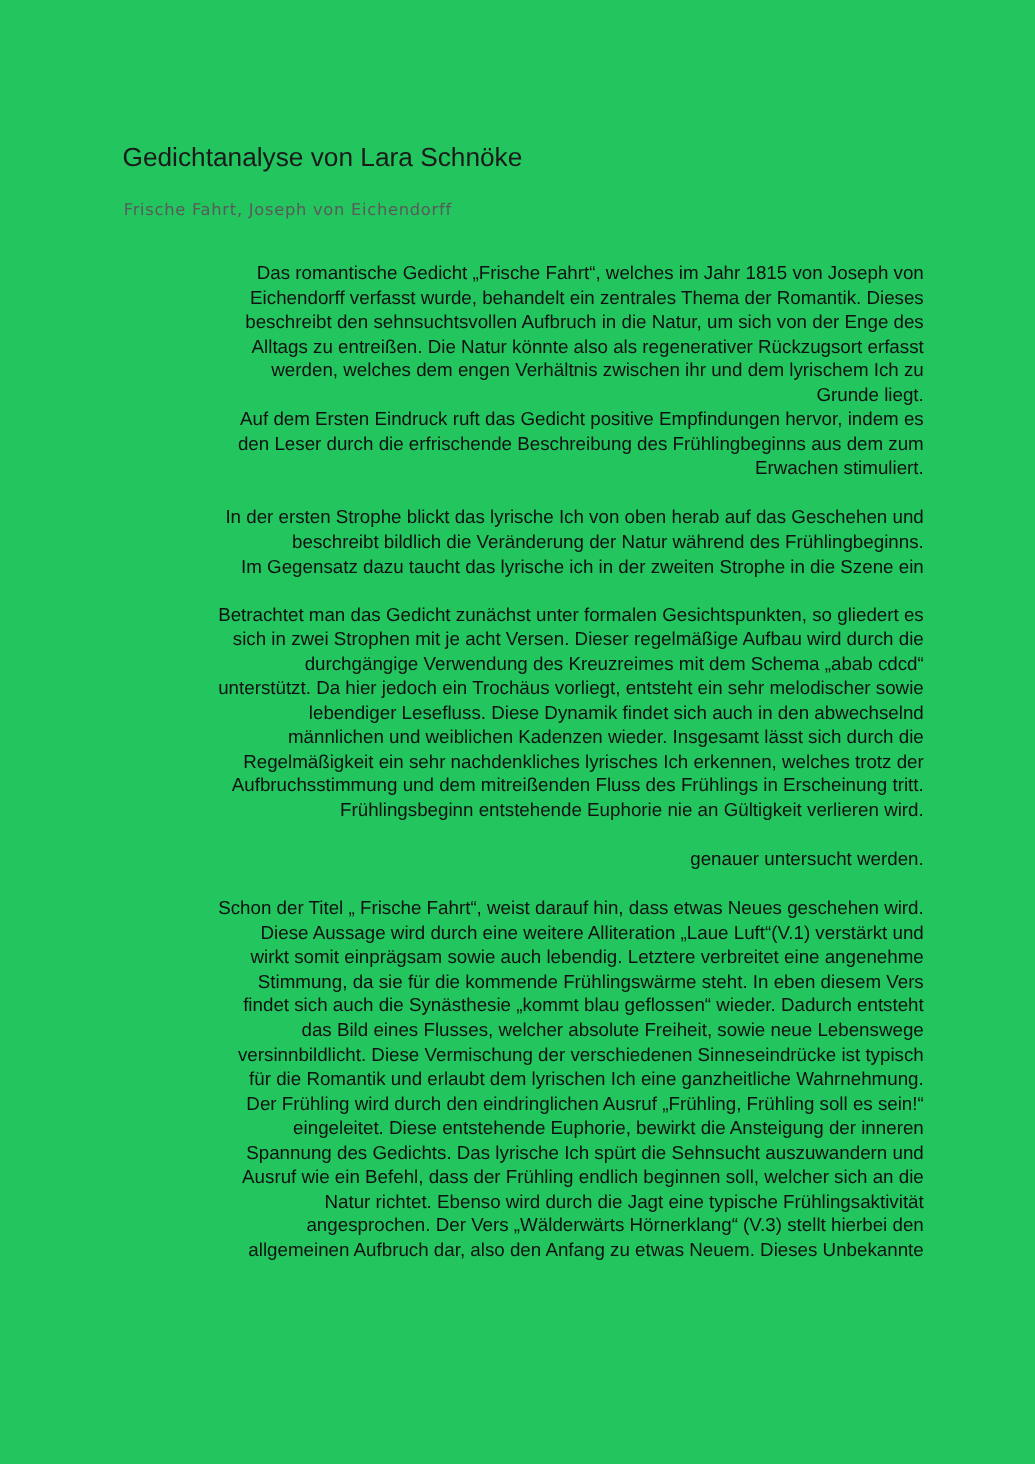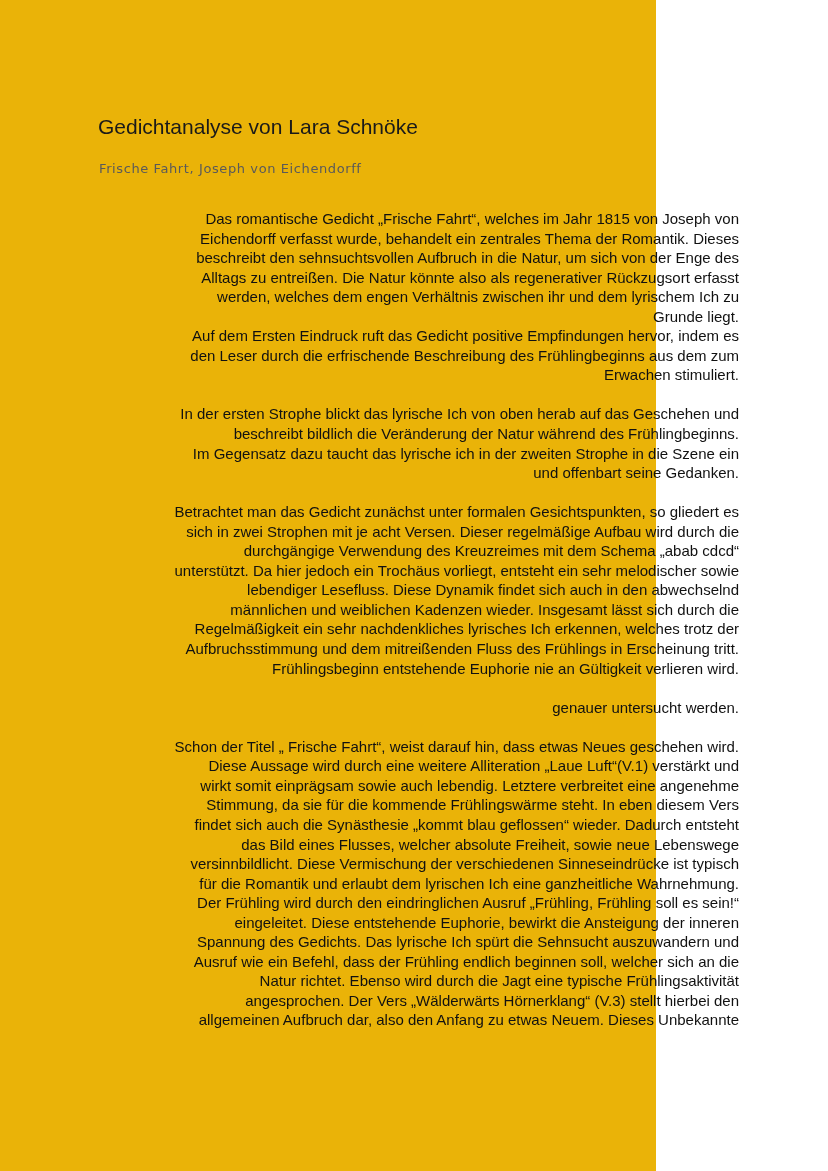--- a/index.html
+++ b/index.html
@@ -9,23 +9,23 @@
     }
     body {
       width: 828px;
       height: 1171px;
       position: relative;
       overflow: hidden;
     }
     .page {
       position: absolute;
       left: 0; top: 0;
-      width: 656px;
+      width: 828px;
       height: 1171px;
-      background: #eab308;
+      background: #22c55e;
       text-decoration: underline;
     }
     .title {
       position: absolute;
       left: 98px;
       top: 115px;
       font-family: "Liberation Sans", sans-serif;
       font-size: 21px;
       color: #1a1a1a;
       white-space: nowrap;
@@ -87,21 +87,20 @@
       <span class="line">Erwachen stimuliert.</span>
     </p>
 
     <p class="para nogap">
       <span class="line">In der ersten Strophe blickt das lyrische Ich von oben herab auf das Geschehen und</span>
       <span class="line">beschreibt bildlich die Veränderung der Natur während des Frühlingbeginns.</span>
     </p>
 
     <p class="para">
       <span class="line">Im Gegensatz dazu taucht das lyrische ich in der zweiten Strophe in die Szene ein</span>
-      <span class="line">und offenbart seine Gedanken.</span>
     </p>
 
     <p class="para">
       <span class="line">Betrachtet man das Gedicht zunächst unter formalen Gesichtspunkten, so gliedert es</span>
       <span class="line">sich in zwei Strophen mit je acht Versen. Dieser regelmäßige Aufbau wird durch die</span>
       <span class="line">durchgängige Verwendung des Kreuzreimes mit dem Schema „abab cdcd“</span>
       <span class="line">unterstützt. Da hier jedoch ein Trochäus vorliegt, entsteht ein sehr melodischer sowie</span>
       <span class="line">lebendiger Lesefluss. Diese Dynamik findet sich auch in den abwechselnd</span>
       <span class="line">männlichen und weiblichen Kadenzen wieder. Insgesamt lässt sich durch die</span>
       <span class="line">Regelmäßigkeit ein sehr nachdenkliches lyrisches Ich erkennen, welches trotz der</span>

